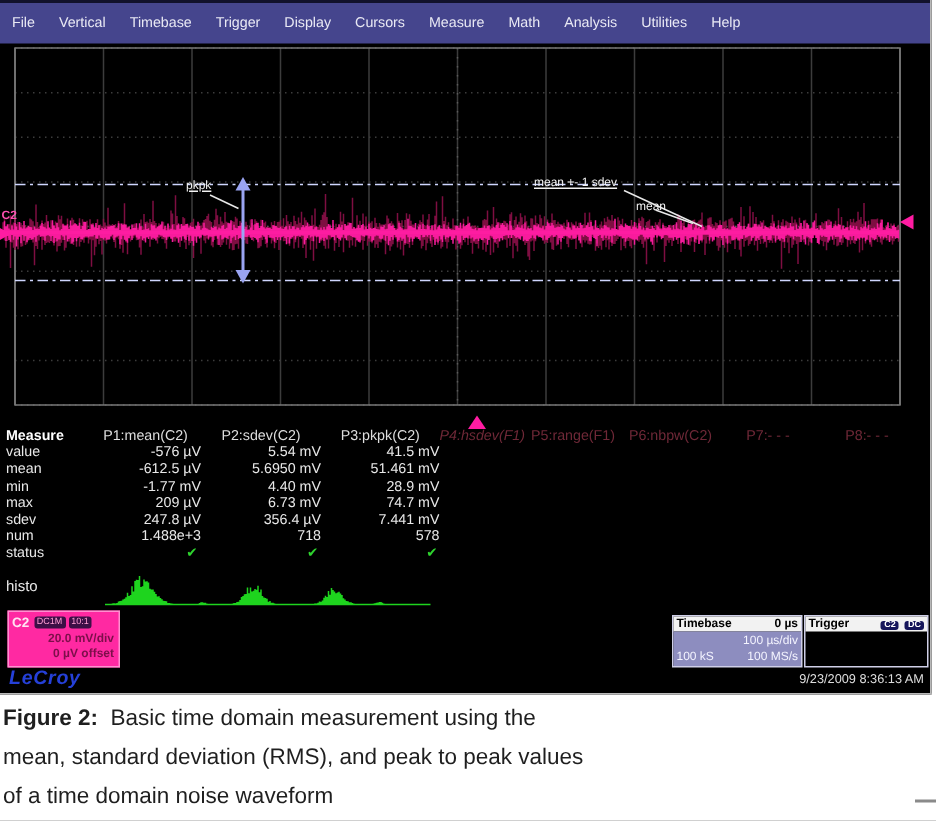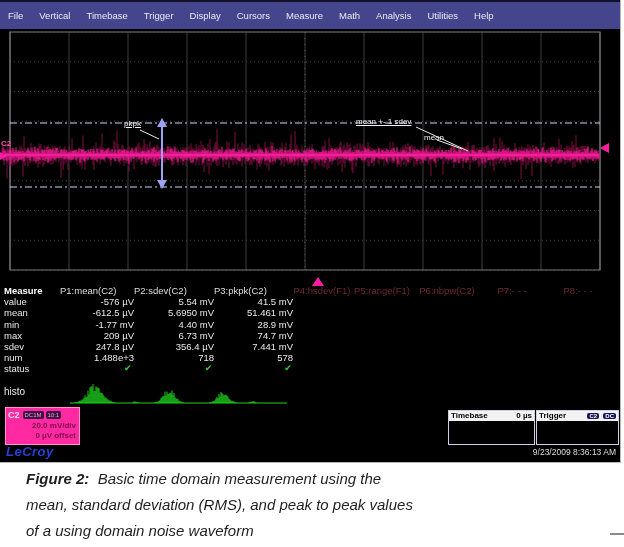--- a/index.html
+++ b/index.html
@@ -18,26 +18,26 @@
   #trig-pos-marker{left:312px;top:277px;border-left:6px solid transparent;border-right:6px solid transparent;border-bottom:9px solid #ff1ca2;}
   #chan-offset-marker{left:0px;top:152px;border-top:4px solid transparent;border-bottom:4px solid transparent;border-left:7px solid #ff1ca2;}
   
   #measure{position:absolute;left:4px;top:285px;width:614px;font-size:9.5px;color:#e8e8e8;}
   .mrow{display:flex;height:11.2px;line-height:11.2px;}
   .mcell{overflow:hidden;white-space:nowrap;}
   .c0{width:56px;text-align:left;}
   .c1{width:74px;text-align:right;}
   .c2{width:80px;text-align:right;}
   .c3{width:79px;text-align:right;}
-  .c4{width:58px;text-align:center;}
+  .c4{width:58px;text-align:left;font-style:italic;}
   .c5{width:62px;text-align:center;}
   .c6{width:68px;text-align:center;}
   .c7{width:62px;text-align:center;}
   .c8{width:70px;text-align:center;}
-  .mhead .c1,.mhead .c2,.mhead .c3{text-align:left;}
+  .mhead .c1,.mhead .c2,.mhead .c3{text-align:center;}
   .mtitle{font-weight:bold;color:#ffffff;}
   .act{color:#dedede;}
   .dim{color:#6f2837;}
   .check{color:#2ed32e;font-size:9px;padding-right:2px;}
   #histo-label{position:absolute;left:4px;top:386px;font-size:10px;color:#e8e8e8;}
   
   #chanbox{position:absolute;left:5px;top:407px;width:73px;height:36px;background:#ff29a2;border:1px solid #ff8fd0;font-size:8px;color:#7c0f4a;}
   #chanbox .row1{display:flex;align-items:center;height:12px;padding:1px 2px 0 2px;}
   #chanbox .cname{color:#ffe3f2;font-weight:bold;font-size:9px;margin-right:3px;}
   .chip{background:#3c0f46;color:#ff9fd4;font-size:6px;line-height:8px;padding:0 2px;border-radius:2px;margin-right:2px;}
@@ -47,21 +47,21 @@
   .infobox{position:absolute;top:410px;height:33px;border:1px solid #cfcfe8;font-size:8px;}
   #timebase-box{left:448px;width:85px;}
   #trigger-box{left:536px;width:81px;}
   .ib-head{display:flex;justify-content:space-between;align-items:center;background:#f2f2f2;color:#000;height:10px;line-height:10px;padding:0 2px;font-weight:bold;}
   .ib-body{background:#8d8dbf;color:#f4f4ff;height:23px;padding:0 2px;}
   .ib-line{display:flex;justify-content:space-between;height:11px;line-height:11px;}
   .ib-line.single{justify-content:flex-end;}
   .tchip{background:#15155a;color:#fff;font-size:6px;line-height:8px;padding:0 2px;border-radius:2px;margin-left:2px;}
   #timestamp{position:absolute;right:4px;top:447px;color:#dddddd;font-size:8.5px;}
   
-  #caption{position:absolute;left:2px;top:466px;width:470px;font-size:15px;font-style:italic;color:#1f1f1f;line-height:26px;margin-left:24px;}
+  #caption{position:absolute;left:2px;top:466px;width:470px;font-size:15px;color:#1f1f1f;line-height:26px;}
   #caption .cap-label{font-weight:bold;}
   #stray-mark{position:absolute;left:610px;top:533px;width:14px;height:2px;background:#8a8a8a;}
 </style>
 </head>
 <body>
 
 <div id="page">
   <div id="scope">
 
     <div id="menubar">
@@ -227,35 +227,44 @@
       <div class="vline">0 µV offset</div>
     </div>
 
     <div id="logo">LeCroy</div>
 
     <div class="infobox" id="timebase-box">
       <div class="ib-head">
         <span>Timebase</span>
         <span>0 µs</span>
       </div>
+      <div class="ib-body">
+        <div class="ib-line single">
+            <span>100 µs/div</span>
+          </div>
+        <div class="ib-line">
+          <span>100 kS</span>
+          <span>100 MS/s</span>
+        </div>
+      </div>
     </div>
 
     <div class="infobox" id="trigger-box">
       <div class="ib-head">
         <span>Trigger</span>
         <span>
           <span class="tchip">C2</span>
           <span class="tchip">DC</span>
         </span>
       </div>
     </div>
 
     <div id="timestamp">9/23/2009 8:36:13 AM</div>
   </div>
 
   <div id="caption">
     <div><span class="cap-label">Figure 2:</span>&nbsp;&nbsp;<span>Basic time domain measurement using the</span></div>
     <div>mean, standard deviation (RMS), and peak to peak values</div>
-    <div>of a using domain noise waveform</div>
+    <div>of a time domain noise waveform</div>
   </div>
 
   <div id="stray-mark"></div>
 </div>
 
 </body></html>

